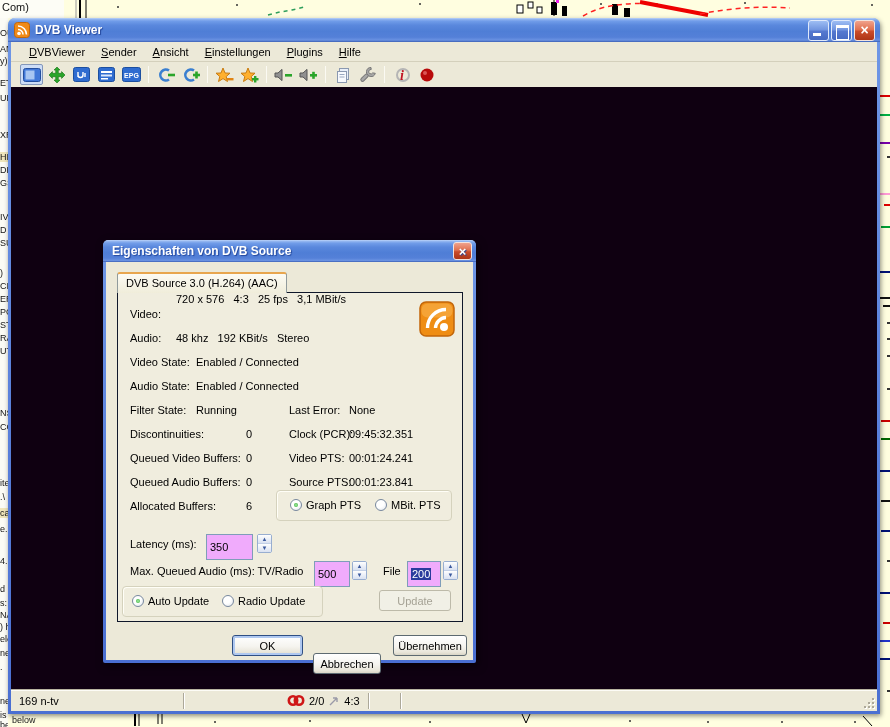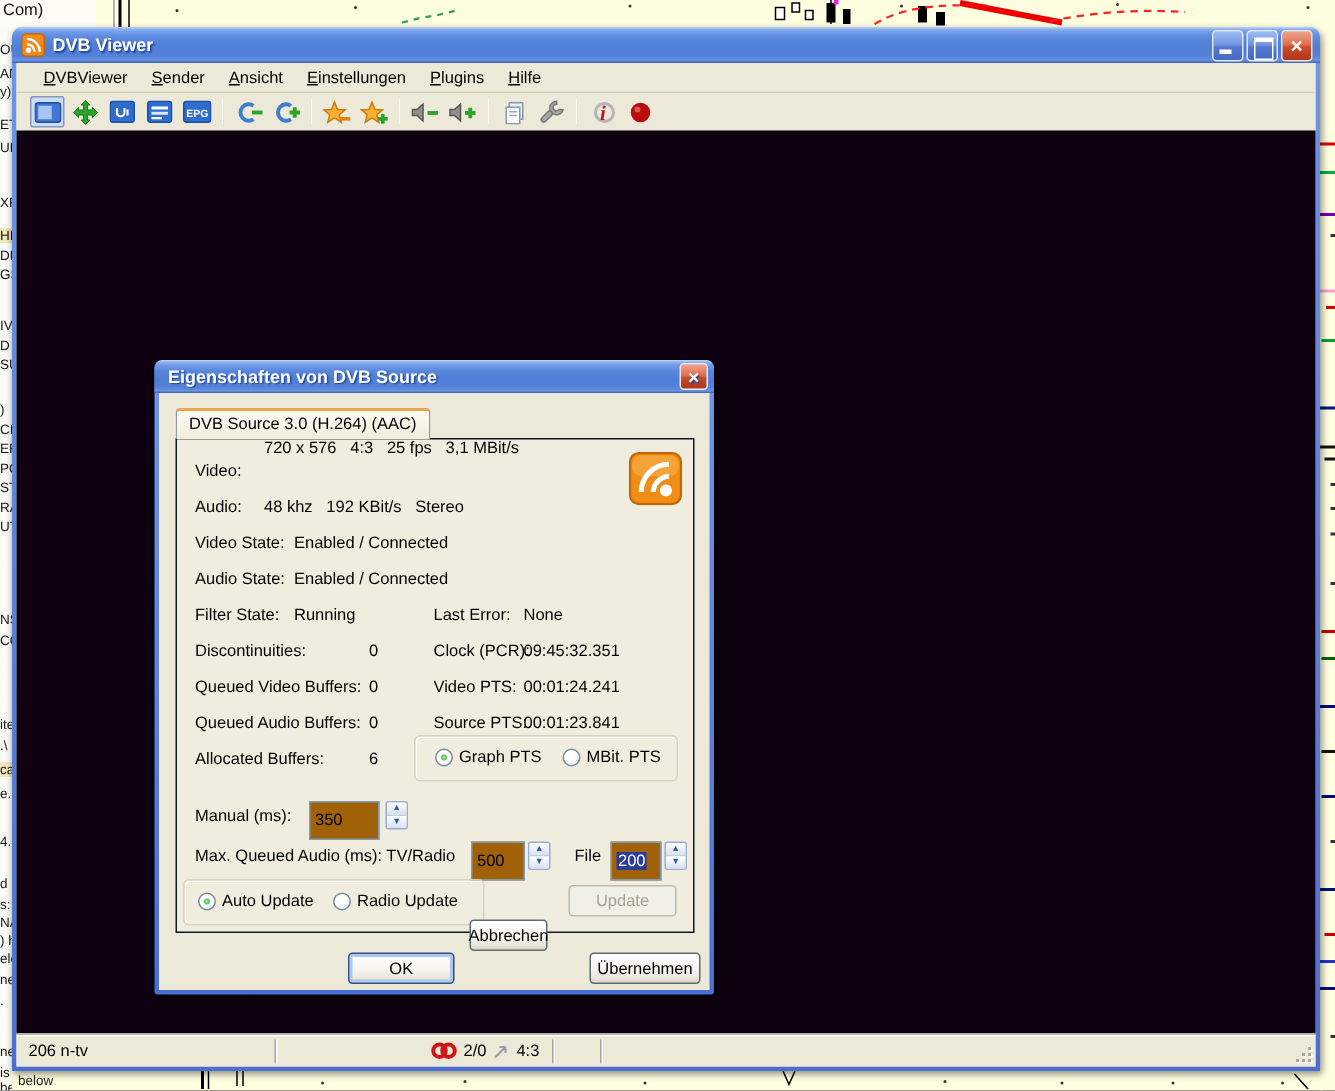--- a/index.html
+++ b/index.html
@@ -91,21 +91,21 @@
     border:1px solid #919b9c; border-bottom:none; border-radius:3px 3px 0 0;
     border-top:2px solid #e8a64e; z-index:2; font-size:11px;
   }
   .tab-panel { position:absolute; left:11px; top:30px; width:346px; height:330px; border:1px solid #0f172a; background:#f0edde; }
   .lbl { position:absolute; white-space:pre; color:#000; }
   .dlg-logo { position:absolute; right:7px; top:8px; width:36px; height:36px; }
   .groupbox { position:absolute; border:1px solid #d5d2bd; border-radius:4px; box-shadow:inset 1px 1px 0 #fffef7; }
   .radio { width:12px; height:12px; border-radius:50%; border:1px solid #78889e; background:radial-gradient(circle at 35% 30%, #ffffff 45%, #dde3ea); position:relative; display:inline-block; }
   .radio.sel::after { content:""; position:absolute; left:3px; top:3px; width:4px; height:4px; border-radius:50%; background:radial-gradient(#9be89b 10%,#28a428); }
   .radio-row { position:absolute; display:flex; align-items:center; gap:4px; }
-  .field { position:absolute; border:1px solid #7f9db9; background:#a16207; height:19px; display:flex; align-items:center; padding:12px 3px; font-size:11px; }
+  .field { position:absolute; border:1px solid #7f9db9; background:#f0abfc; height:19px; display:flex; align-items:center; padding:12px 3px; font-size:11px; }
   .sel-text { background:#2a3b9d; color:#fff; padding:0 1px; }
   .spin { position:absolute; width:15px; height:19px; display:flex; flex-direction:column; border:1px solid #98aed0; border-radius:2px; overflow:hidden; background:#fff; }
   .spin > div { flex:1; display:flex; align-items:center; justify-content:center; font-size:6px; color:#3c5a9e; background:linear-gradient(180deg,#fefefe,#d9e1f1); border-bottom:1px solid #c2cfe6; }
   .spin > div:last-child { border-bottom:none; }
   .btn {
     position:absolute; height:21px; border:1px solid #5d6a71; border-radius:3px;
     background:linear-gradient(180deg,#ffffff,#f5f4ef 55%,#e9e6da 85%,#d9d5c6);
     font-size:11px; font-family:"Liberation Sans",sans-serif;
     display:flex; align-items:center; justify-content:center; color:#000;
   }
@@ -355,21 +355,21 @@
         <svg width="16" height="16">
             <circle cx="8" cy="8" r="6.5" fill="#b80b0b"></circle>
             <circle cx="6" cy="6" r="2" fill="#e26a6a" opacity="0.8"></circle>
           </svg>
       </div>
     </div>
 
     <div class="video-area"></div>
 
     <div class="statusbar">
-      <div class="sb-p1">206 n-tv</div>
+      <div class="sb-p1">169 n-tv</div>
       <div class="sb-sep"></div>
       <div class="sb-p2"></div>
       <div class="sb-icons">
         <svg width="18" height="13">
           <circle cx="6" cy="6.5" r="4.2" fill="none" stroke="#cf1616" stroke-width="2.6"></circle>
           <circle cx="12" cy="6.5" r="4.2" fill="none" stroke="#cf1616" stroke-width="2.6"></circle>
         </svg>
         <span class="sb-bold">2/0</span>
         <svg width="12" height="12">
           <path d="M2 10 L9 3 M9 3 h-4 M9 3 v4" stroke="#9a9aa8" stroke-width="1.4" fill="none"></path>
@@ -438,21 +438,21 @@
       <div class="groupbox" style="left:158px;top:197px;width:176px;height:31px"></div>
       <div class="radio-row" style="left:172px;top:206px">
         <span class="radio sel"></span>
         <span>Graph PTS</span>
       </div>
       <div class="radio-row" style="left:257px;top:206px">
         <span class="radio"></span>
         <span>MBit. PTS</span>
       </div>
 
-      <span class="lbl" style="left:12px;top:245px">Manual (ms):</span>
+      <span class="lbl" style="left:12px;top:245px">Latency (ms):</span>
       <div class="field" style="left:88px;top:241px;width:47px">
           <span>350</span>
         </div>
       <div class="spin" style="left:139px;top:241px">
           <div>▲</div>
           <div>▼</div>
         </div>
 
       <span class="lbl" style="left:12px;top:272px">Max. Queued Audio (ms): TV/Radio</span>
       <div class="field" style="left:196px;top:268px;width:36px">
@@ -477,16 +477,16 @@
         <span>Auto Update</span>
       </div>
       <div class="radio-row" style="left:104px;top:302px">
         <span class="radio"></span>
         <span>Radio Update</span>
       </div>
       <div class="btn disabled" style="left:261px;top:297px;width:72px">Update</div>
     </div>
 
     <div class="btn focus" style="left:126px;top:373px;width:71px">OK</div>
-    <div class="btn" style="left:207px;top:351px;width:52px">Abbrechen</div>
+    <div class="btn" style="left:207px;top:391px;width:68px">Abbrechen</div>
     <div class="btn" style="left:287px;top:373px;width:74px">Übernehmen</div>
   </div>
 </div>
 
 </body></html>

